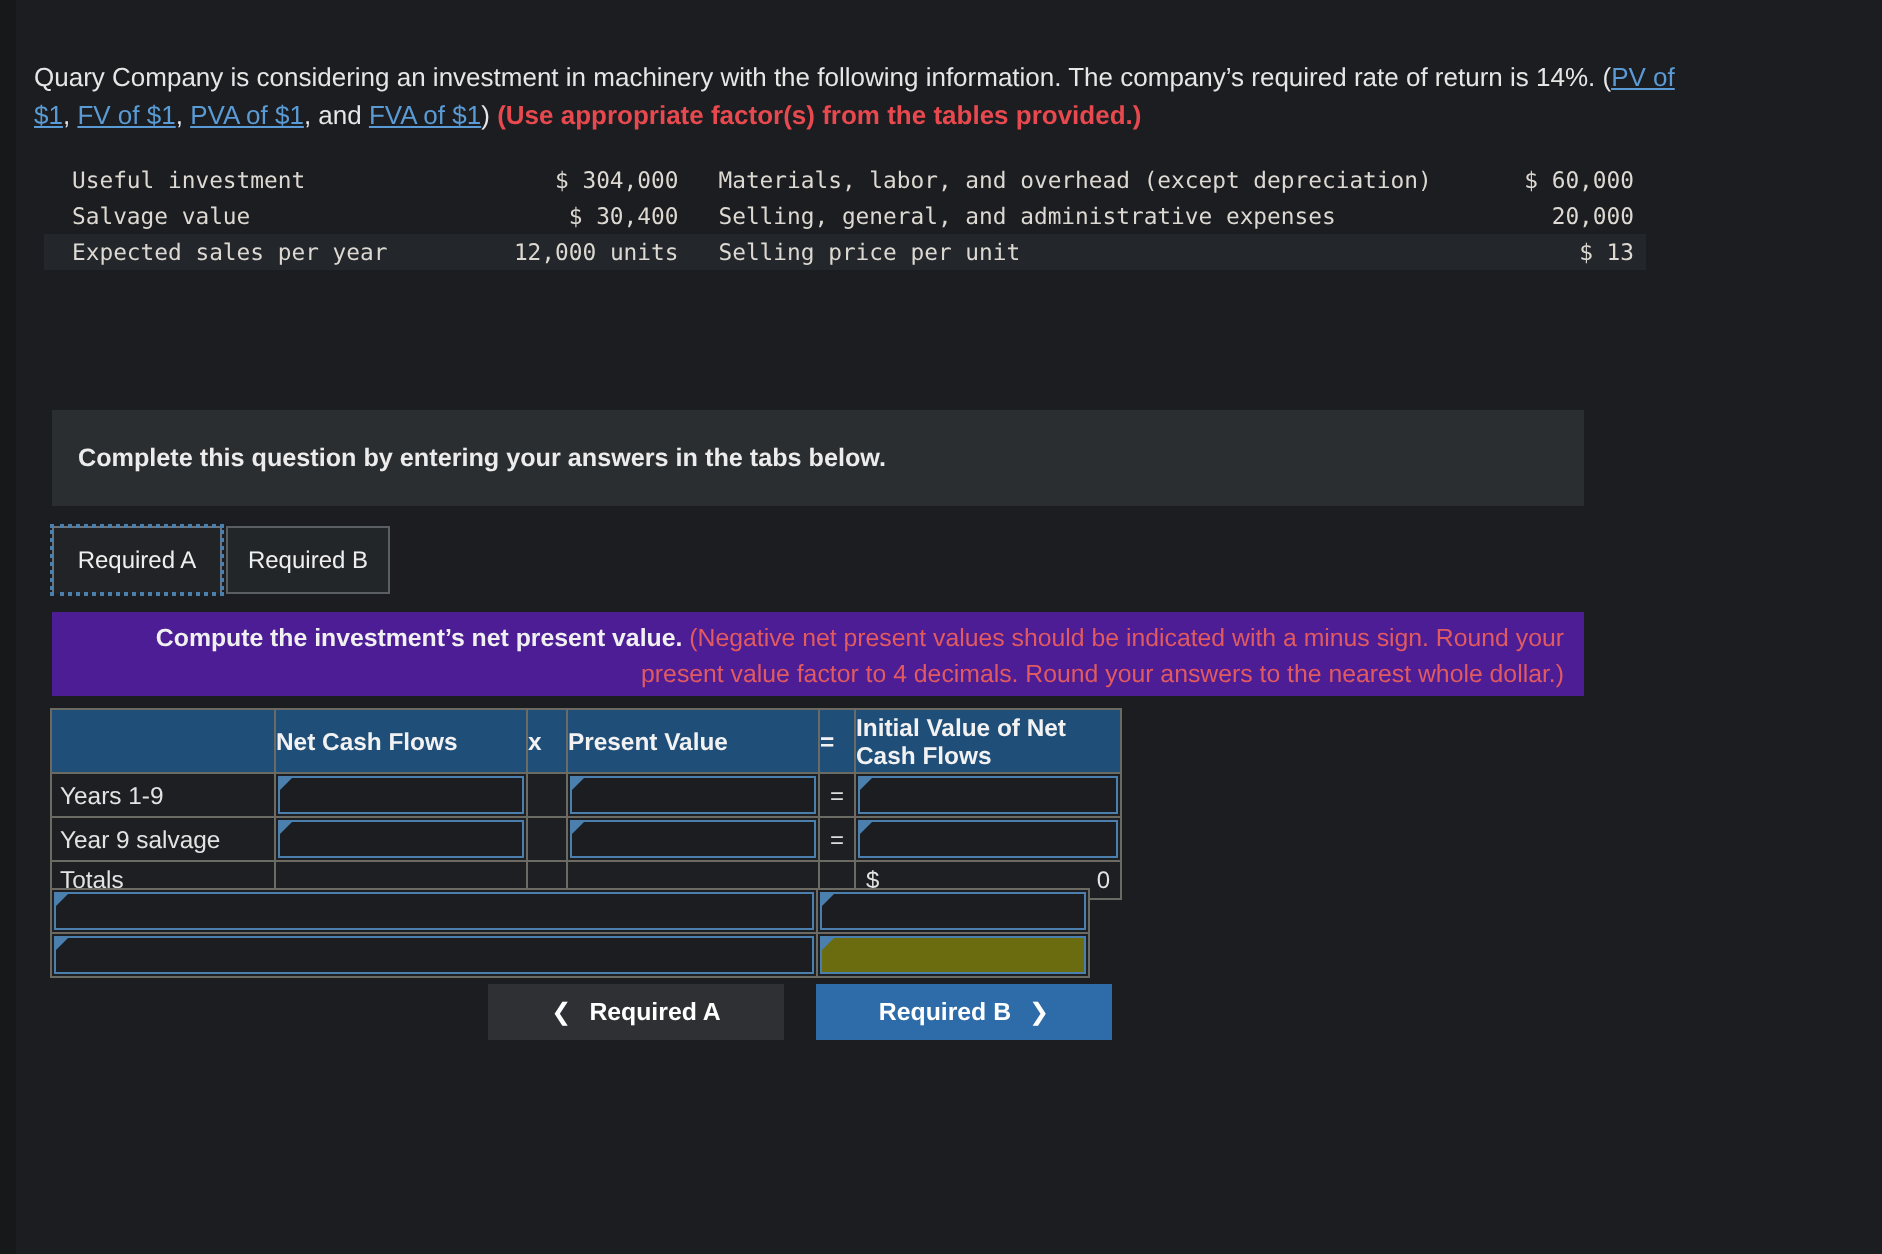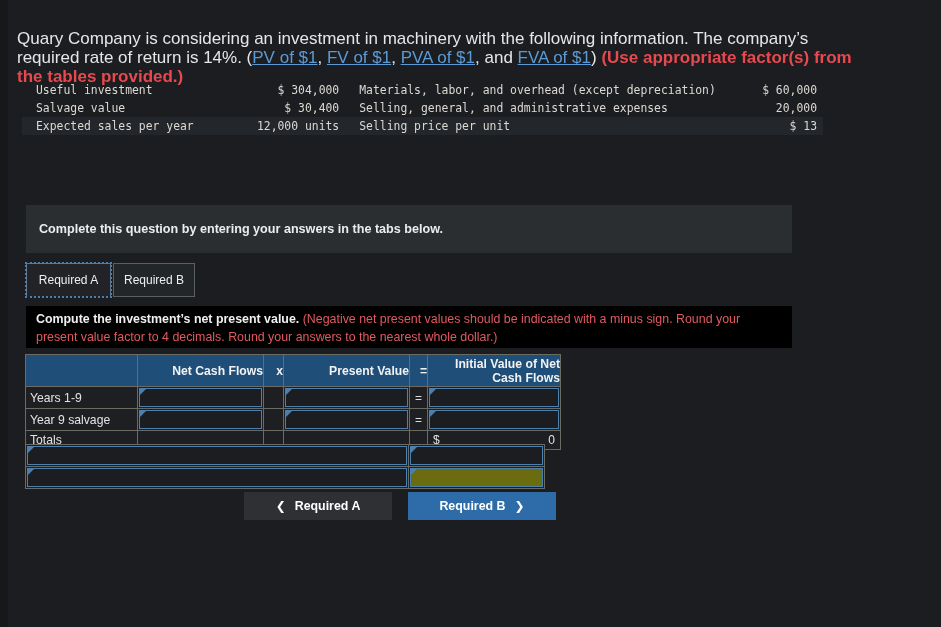--- a/index.html
+++ b/index.html
@@ -22,21 +22,21 @@
     width: 933px;
     height: 627px;
     background: #1b1d20;
   }
   
   .statement {
     position: absolute;
     left: 9px;
     top: 29px;
     width: 835px;
-    font-size: 17px;
+    font-size: 13px;
     line-height: 19px;
     color: #e6e6e6;
   }
   .statement a {
     color: #5b9bd5;
     text-decoration: underline;
     cursor: pointer;
   }
   .redbold {
     color: #e8494f;
@@ -126,25 +126,26 @@
     width: 82px;
     background: #232629;
   }
   
   .subinstr {
     position: absolute;
     left: 18px;
     top: 306px;
     width: 766px;
     height: 42px;
-    background: #000000;
+    background: #4c1d95;
     box-sizing: border-box;
     padding: 5px 10px 0 10px;
     font-size: 12.4px;
     line-height: 17.5px;
+    text-align: right;
   }
   .subinstr b { font-weight: bold; color: #f0f0f0; }
   .subinstr .hint { color: #e05a60; }
   
   .grid {
     position: absolute;
     left: 17px;
     top: 354px;
     border-collapse: collapse;
     font-size: 12px;
@@ -152,21 +153,21 @@
   .grid th, .grid td {
     border: 1px solid #6b6b63;
     padding: 0;
     box-sizing: border-box;
   }
   .grid th {
     background: #1f4e79;
     color: #f2f2f2;
     font-weight: bold;
     font-size: 12.2px;
-    text-align: right;
+    text-align: left;
     height: 32px;
     line-height: 14px;
   }
   .grid td.rowlbl {
     background: #1d1f22;
     color: #e3e3e3;
     padding: 2px 0 2px 4px;
     height: 19px;
     font-size: 12.2px;
     margin-top: 28px;

